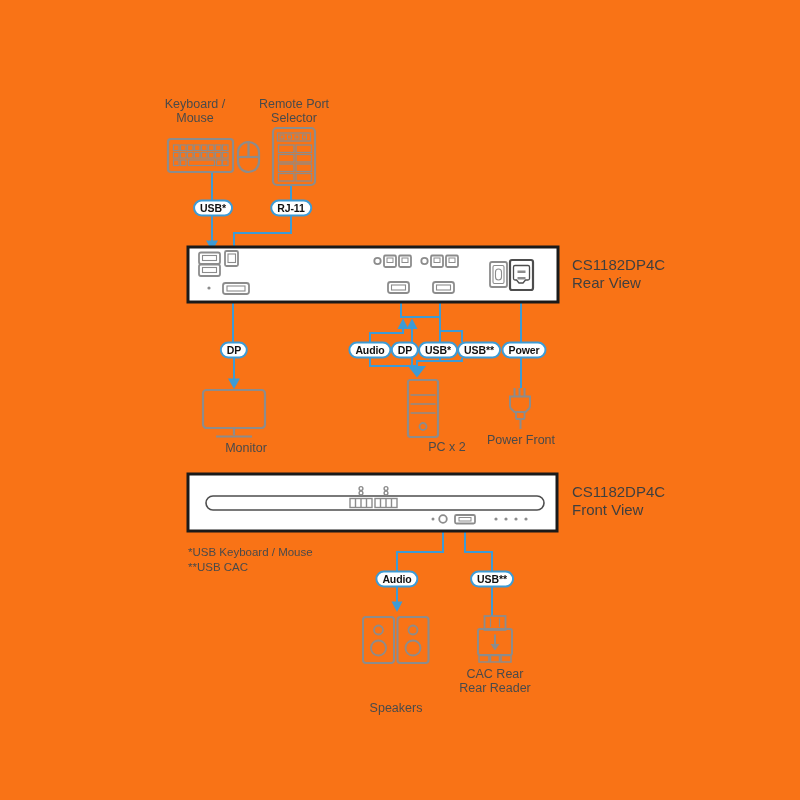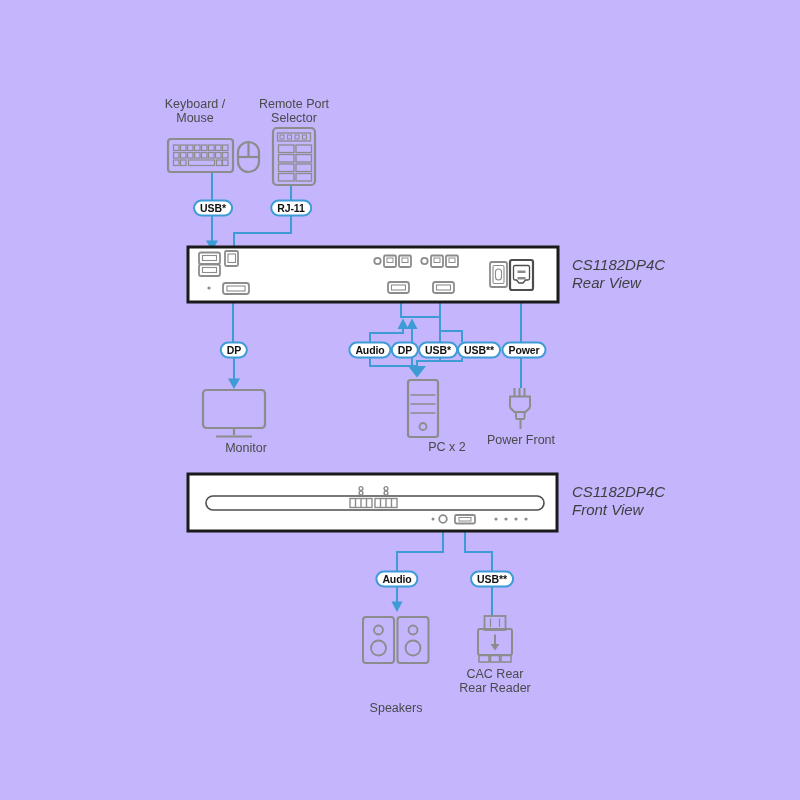--- a/index.html
+++ b/index.html
@@ -3,37 +3,37 @@
 <meta charset="utf-8">
 <style>
   :root{
     --blue:#3D9BD5;
     --gray:#8C8C8C;
     --dgray:#4D4D4D;
     --ink:#1A1A1A;
     --label:#4A4A4A;
   }
   html,body{margin:0;padding:0;background:#fff;}
-  .canvas{position:relative;width:800px;height:800px;background:#c4b5fd;overflow:hidden;
+  .canvas{position:relative;width:800px;height:800px;background:#f97316;overflow:hidden;
           font-family:"Liberation Sans",sans-serif;}
   svg{position:absolute;left:0;top:0;}
   .st-blue{stroke:var(--blue);stroke-width:2;fill:none;}
   .fl-blue{fill:var(--blue);stroke:none;}
   .st-gray{stroke:var(--gray);fill:none;}
   .fl-gray{fill:var(--gray);stroke:none;}
   .st-dgray{stroke:var(--dgray);fill:none;}
   .st-ink{stroke:var(--ink);fill:#fff;}
   .pill{position:absolute;transform:translate(-50%,-50%);z-index:3;
         border:2px solid var(--blue);border-radius:10px;background:#fff;
         color:#111;font-weight:bold;font-size:10.5px;line-height:13px;height:13px;
         padding:0 5px;letter-spacing:-0.1px;white-space:nowrap;}
   .lbl{position:absolute;transform:translateX(-50%);z-index:2;color:var(--label);
        font-size:12.5px;line-height:14px;text-align:center;white-space:nowrap;}
   .title{position:absolute;z-index:2;color:#3F3F3F;font-size:15px;line-height:17.5px;
-         text-align:left;white-space:nowrap;font-style:italic;}
+         text-align:left;white-space:nowrap;}
   .foot{position:absolute;z-index:2;color:var(--label);font-size:11.5px;line-height:15px;
         text-align:left;white-space:nowrap;}
 </style>
 </head>
 <body>
 
 <div class="canvas">
 
 <svg width="800" height="800" viewBox="0 0 800 800">
 
@@ -282,20 +282,24 @@
 
 <div class="lbl" style="left:246px;top:441px;">Monitor</div>
 <div class="lbl" style="left:424px;top:440px;margin-left:23px;">PC x 2</div>
 <div class="lbl" style="left:521px;top:433px;">Power Front</div>
 <div class="lbl" style="left:396px;top:701px;">Speakers</div>
 <div class="lbl" style="left:495px;top:667px;">
   <span>CAC Rear</span><br>
   <span>Rear Reader</span>
 </div>
 
+<div class="foot" style="left:188px;top:545px;">
+  <span>*USB Keyboard / Mouse</span><br>
+  <span>**USB CAC</span>
+</div>
 
 <div class="pill" style="left:213px;top:208px;">USB*</div>
 <div class="pill" style="left:291px;top:208px;">RJ-11</div>
 <div class="pill" style="left:234px;top:350px;">DP</div>
 <div class="pill" style="left:370px;top:350px;">Audio</div>
 <div class="pill" style="left:405px;top:350px;">DP</div>
 <div class="pill" style="left:438px;top:350px;">USB*</div>
 <div class="pill" style="left:479px;top:350px;">USB**</div>
 <div class="pill" style="left:524px;top:350px;text-align:right;">Power</div>
 <div class="pill" style="left:397px;top:579px;">Audio</div>

